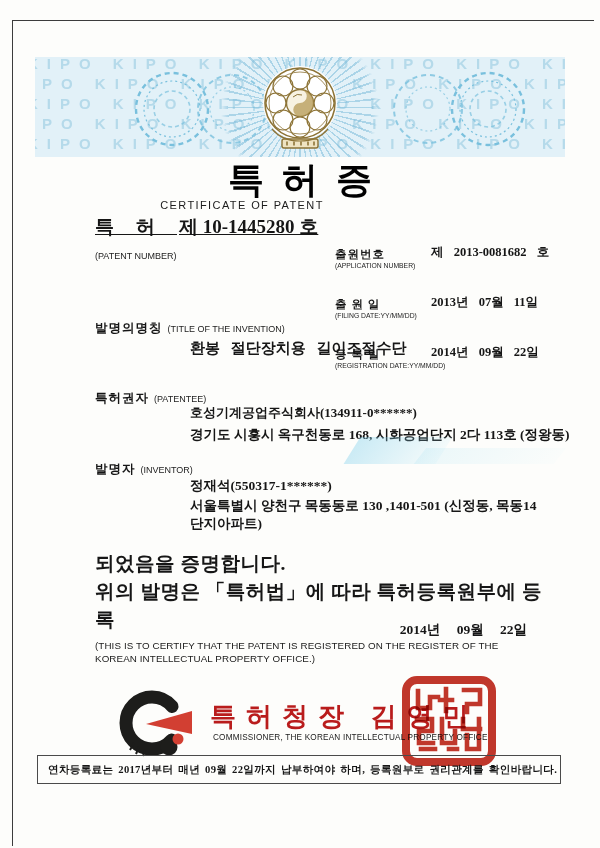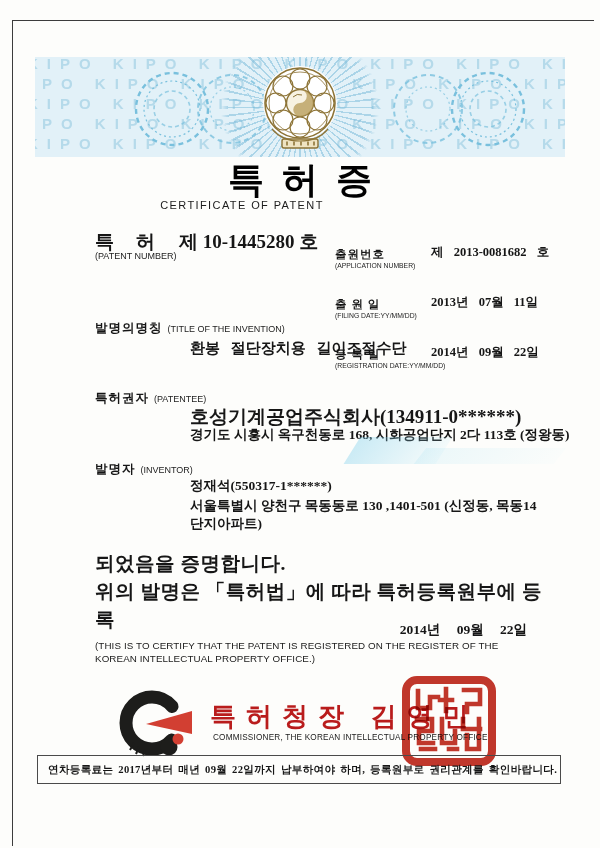--- a/index.html
+++ b/index.html
@@ -29,40 +29,40 @@
           mask:radial-gradient(circle, rgba(0,0,0,0) 26%, #000 30%, #000 60%, rgba(0,0,0,0) 66%); }
   .rosette { position:absolute; top:10px; }
 
   
   .title-kr { left:0; top:156px; width:600px; text-align:center; font-size:36px; font-weight:bold;
               letter-spacing:18px; padding-left:18px; color:#000000; }
   .title-en { left:0; top:199px; width:484px; text-align:center; font-size:11px; letter-spacing:1.4px;
               font-family:"Liberation Sans","DejaVu Sans",sans-serif; color:#1c1c1c; }
 
   
-  .pn { left:95px; top:229px; white-space:nowrap; }
+  .pn { left:95px; top:214px; white-space:nowrap;text-decoration:underline; }
   .pn-kr { font-size:19px; font-weight:bold; letter-spacing:22px; }
   .pn-val { font-size:19px; font-weight:bold; margin-left:2px; }
   .pn-en { left:95px; top:251px; font-size:9px; font-family:"Liberation Sans","DejaVu Sans",sans-serif; color:#222; }
 
   
   .meta { left:335px; top:223px; width:232px; }
   .meta-row { position:relative; height:29px;margin-top:21px; }
   .meta-kr { font-size:11.5px; font-weight:bold; letter-spacing:1px; line-height:12px; }
   .meta-en { font-size:6.8px; font-family:"Liberation Sans","DejaVu Sans",sans-serif; color:#222; display:block; }
   .meta-val { position:absolute; left:96px; top:0; font-size:12.5px; font-weight:bold; word-spacing:7px; white-space:nowrap; }
 
   
   .sec-label { font-size:12.5px; font-weight:bold; letter-spacing:1px; white-space:nowrap; }
   .sec-label .en { font-size:9px; font-weight:normal; letter-spacing:0;
                    font-family:"Liberation Sans","DejaVu Sans",sans-serif; margin-left:5px; color:#222; }
   .lbl-invention { left:95px; top:320px; }
   .val-invention { left:190px; top:339px; font-size:15px; font-weight:bold; word-spacing:7px; }
   .lbl-patentee  { left:95px; top:390px; }
-  .val-patentee-name { left:190px; top:404px; font-size:19px; font-weight:600; }
+  .val-patentee-name { left:190px; top:404px; font-size:13px; font-weight:600; }
   .val-patentee-addr { left:190px; top:426px; font-size:13.5px; font-weight:600; white-space:nowrap; }
   .lbl-inventor  { left:95px; top:461px; }
   .val-inventor-name { left:190px; top:477px; font-size:13.5px; font-weight:600; }
   .val-inventor-a1   { left:190px; top:497px; font-size:13.5px; font-weight:600; white-space:nowrap; }
   .val-inventor-a2   { left:190px; top:515px; font-size:13.5px; font-weight:600; }
 
   .artifact1 { left:352px; top:437px; width:92px; height:27px; transform:skewX(-32deg);
                background:linear-gradient(100deg, rgba(120,205,235,0.38), rgba(190,235,248,0.12)); }
   .artifact2 { left:420px; top:448px; width:140px; height:16px; transform:skewX(-38deg);
                background:linear-gradient(100deg, rgba(150,220,240,0.18), rgba(200,240,250,0.05)); }

